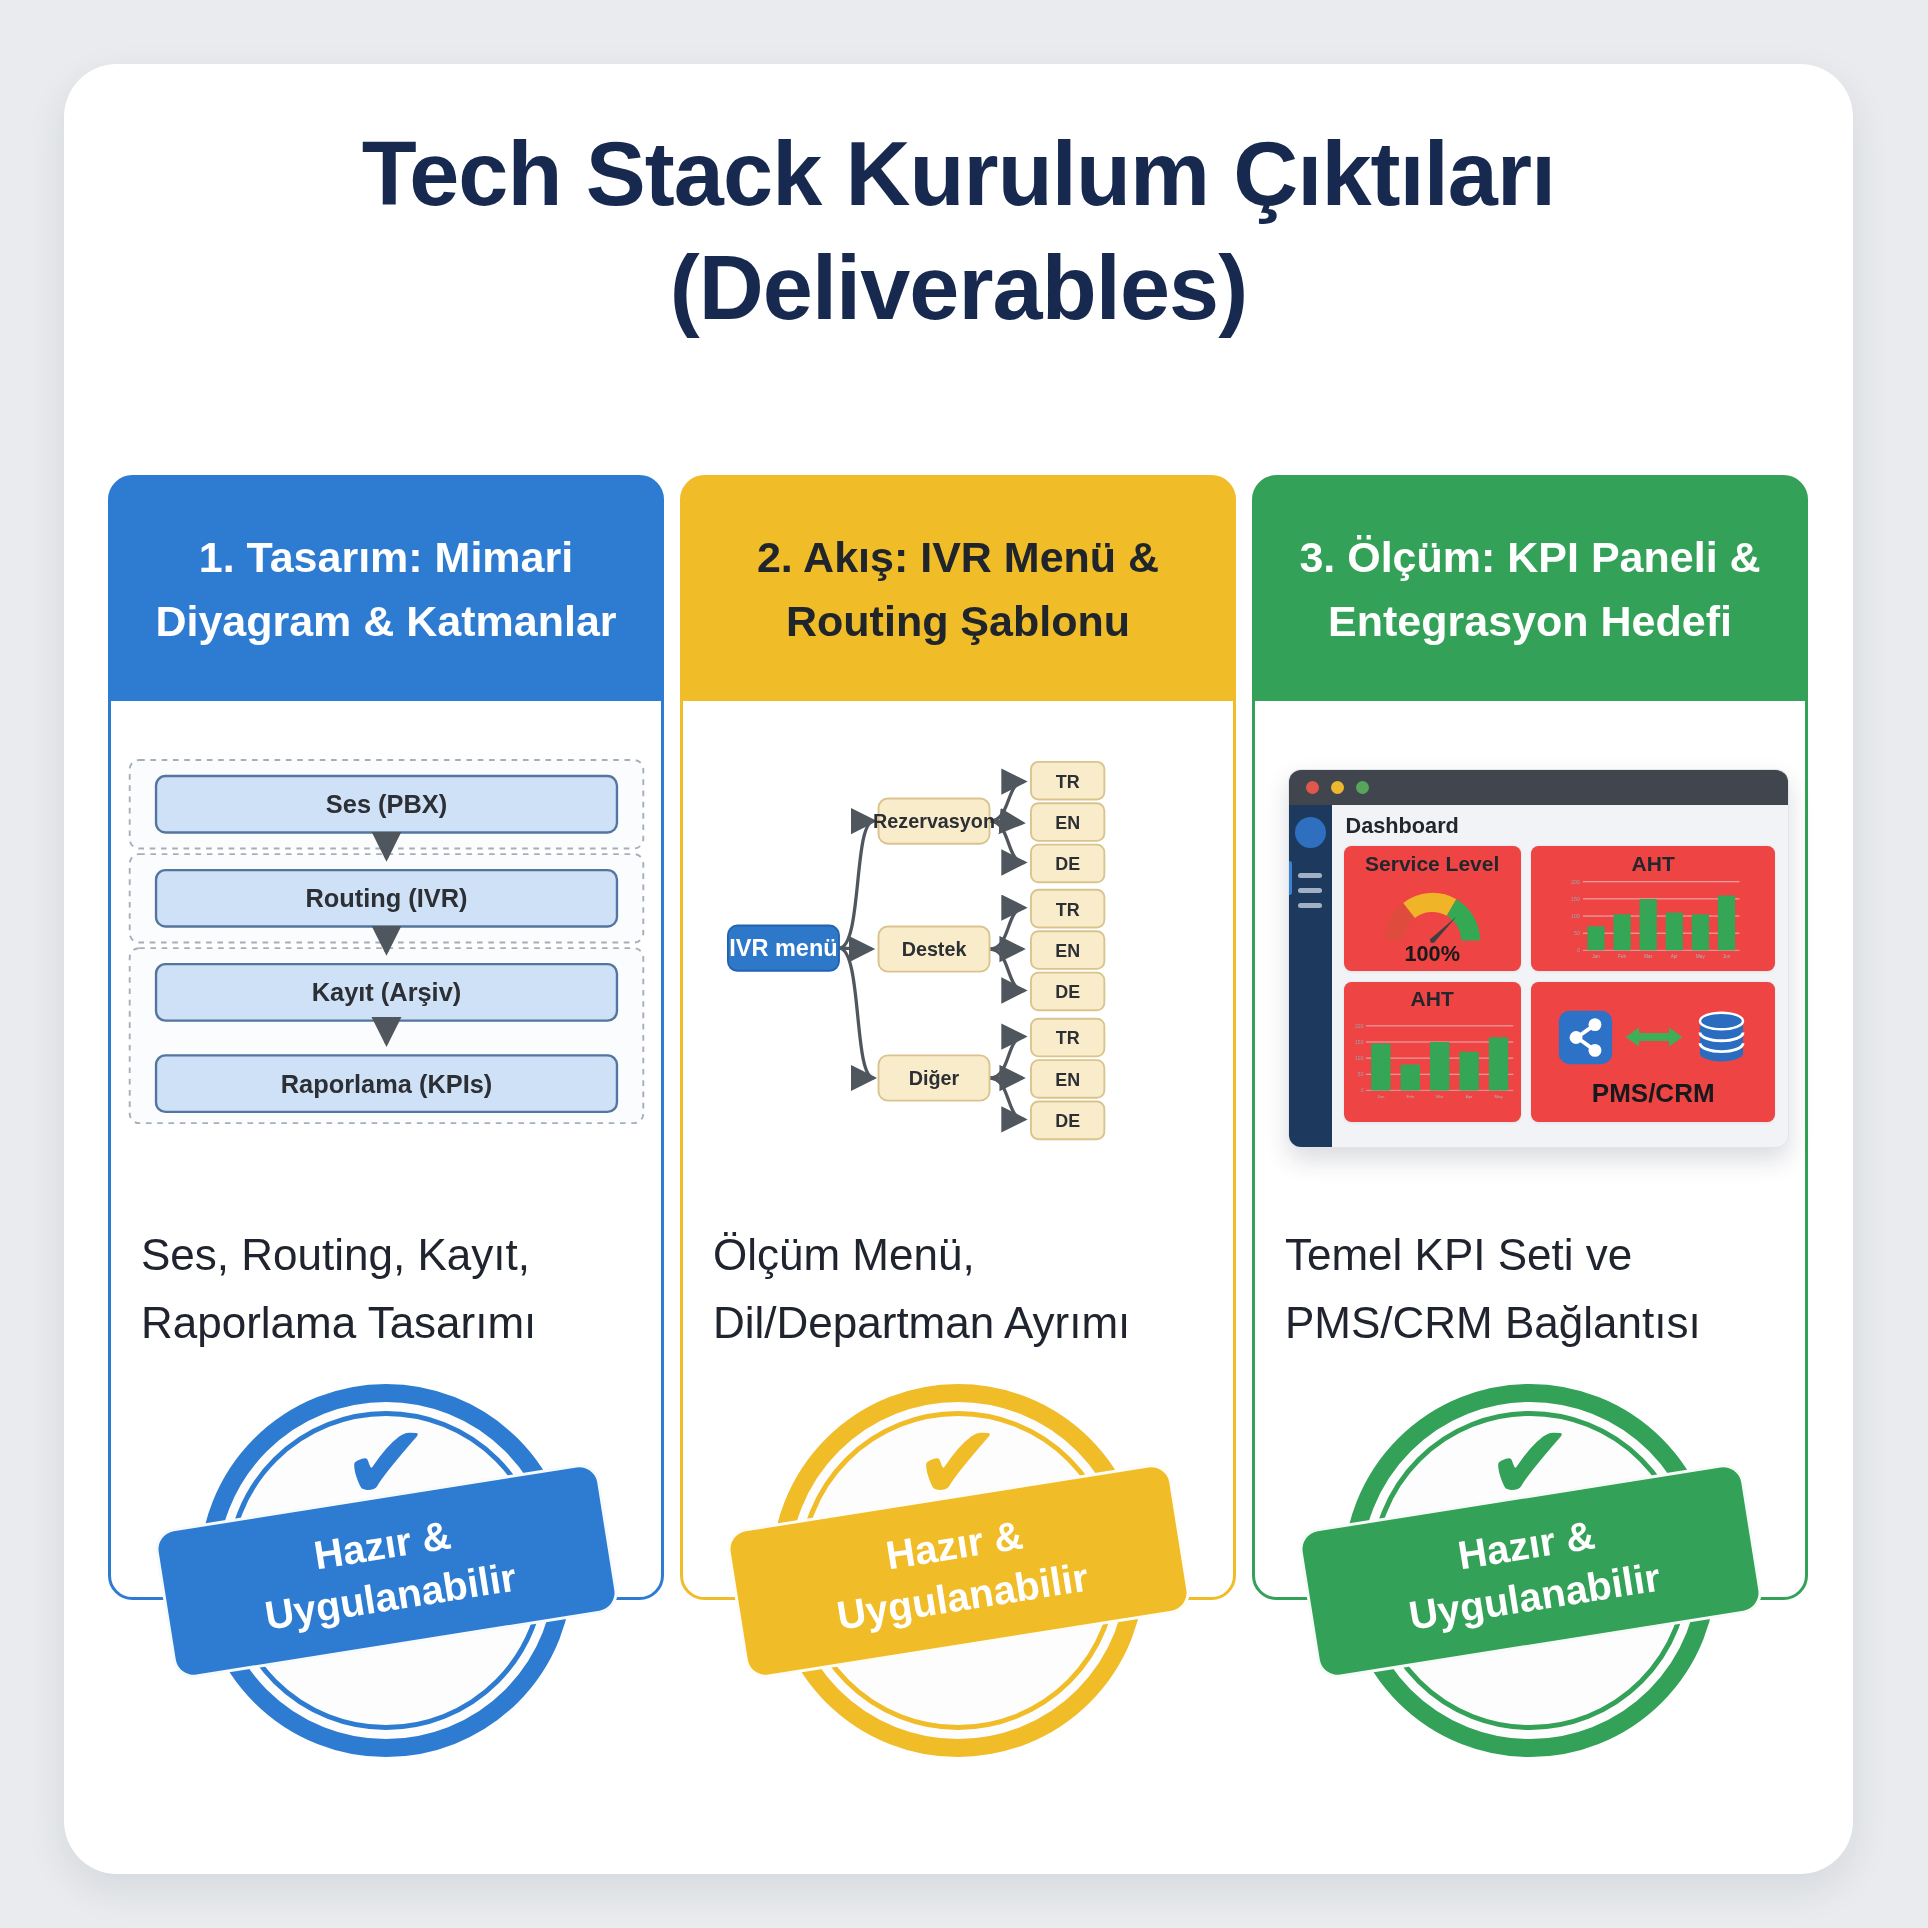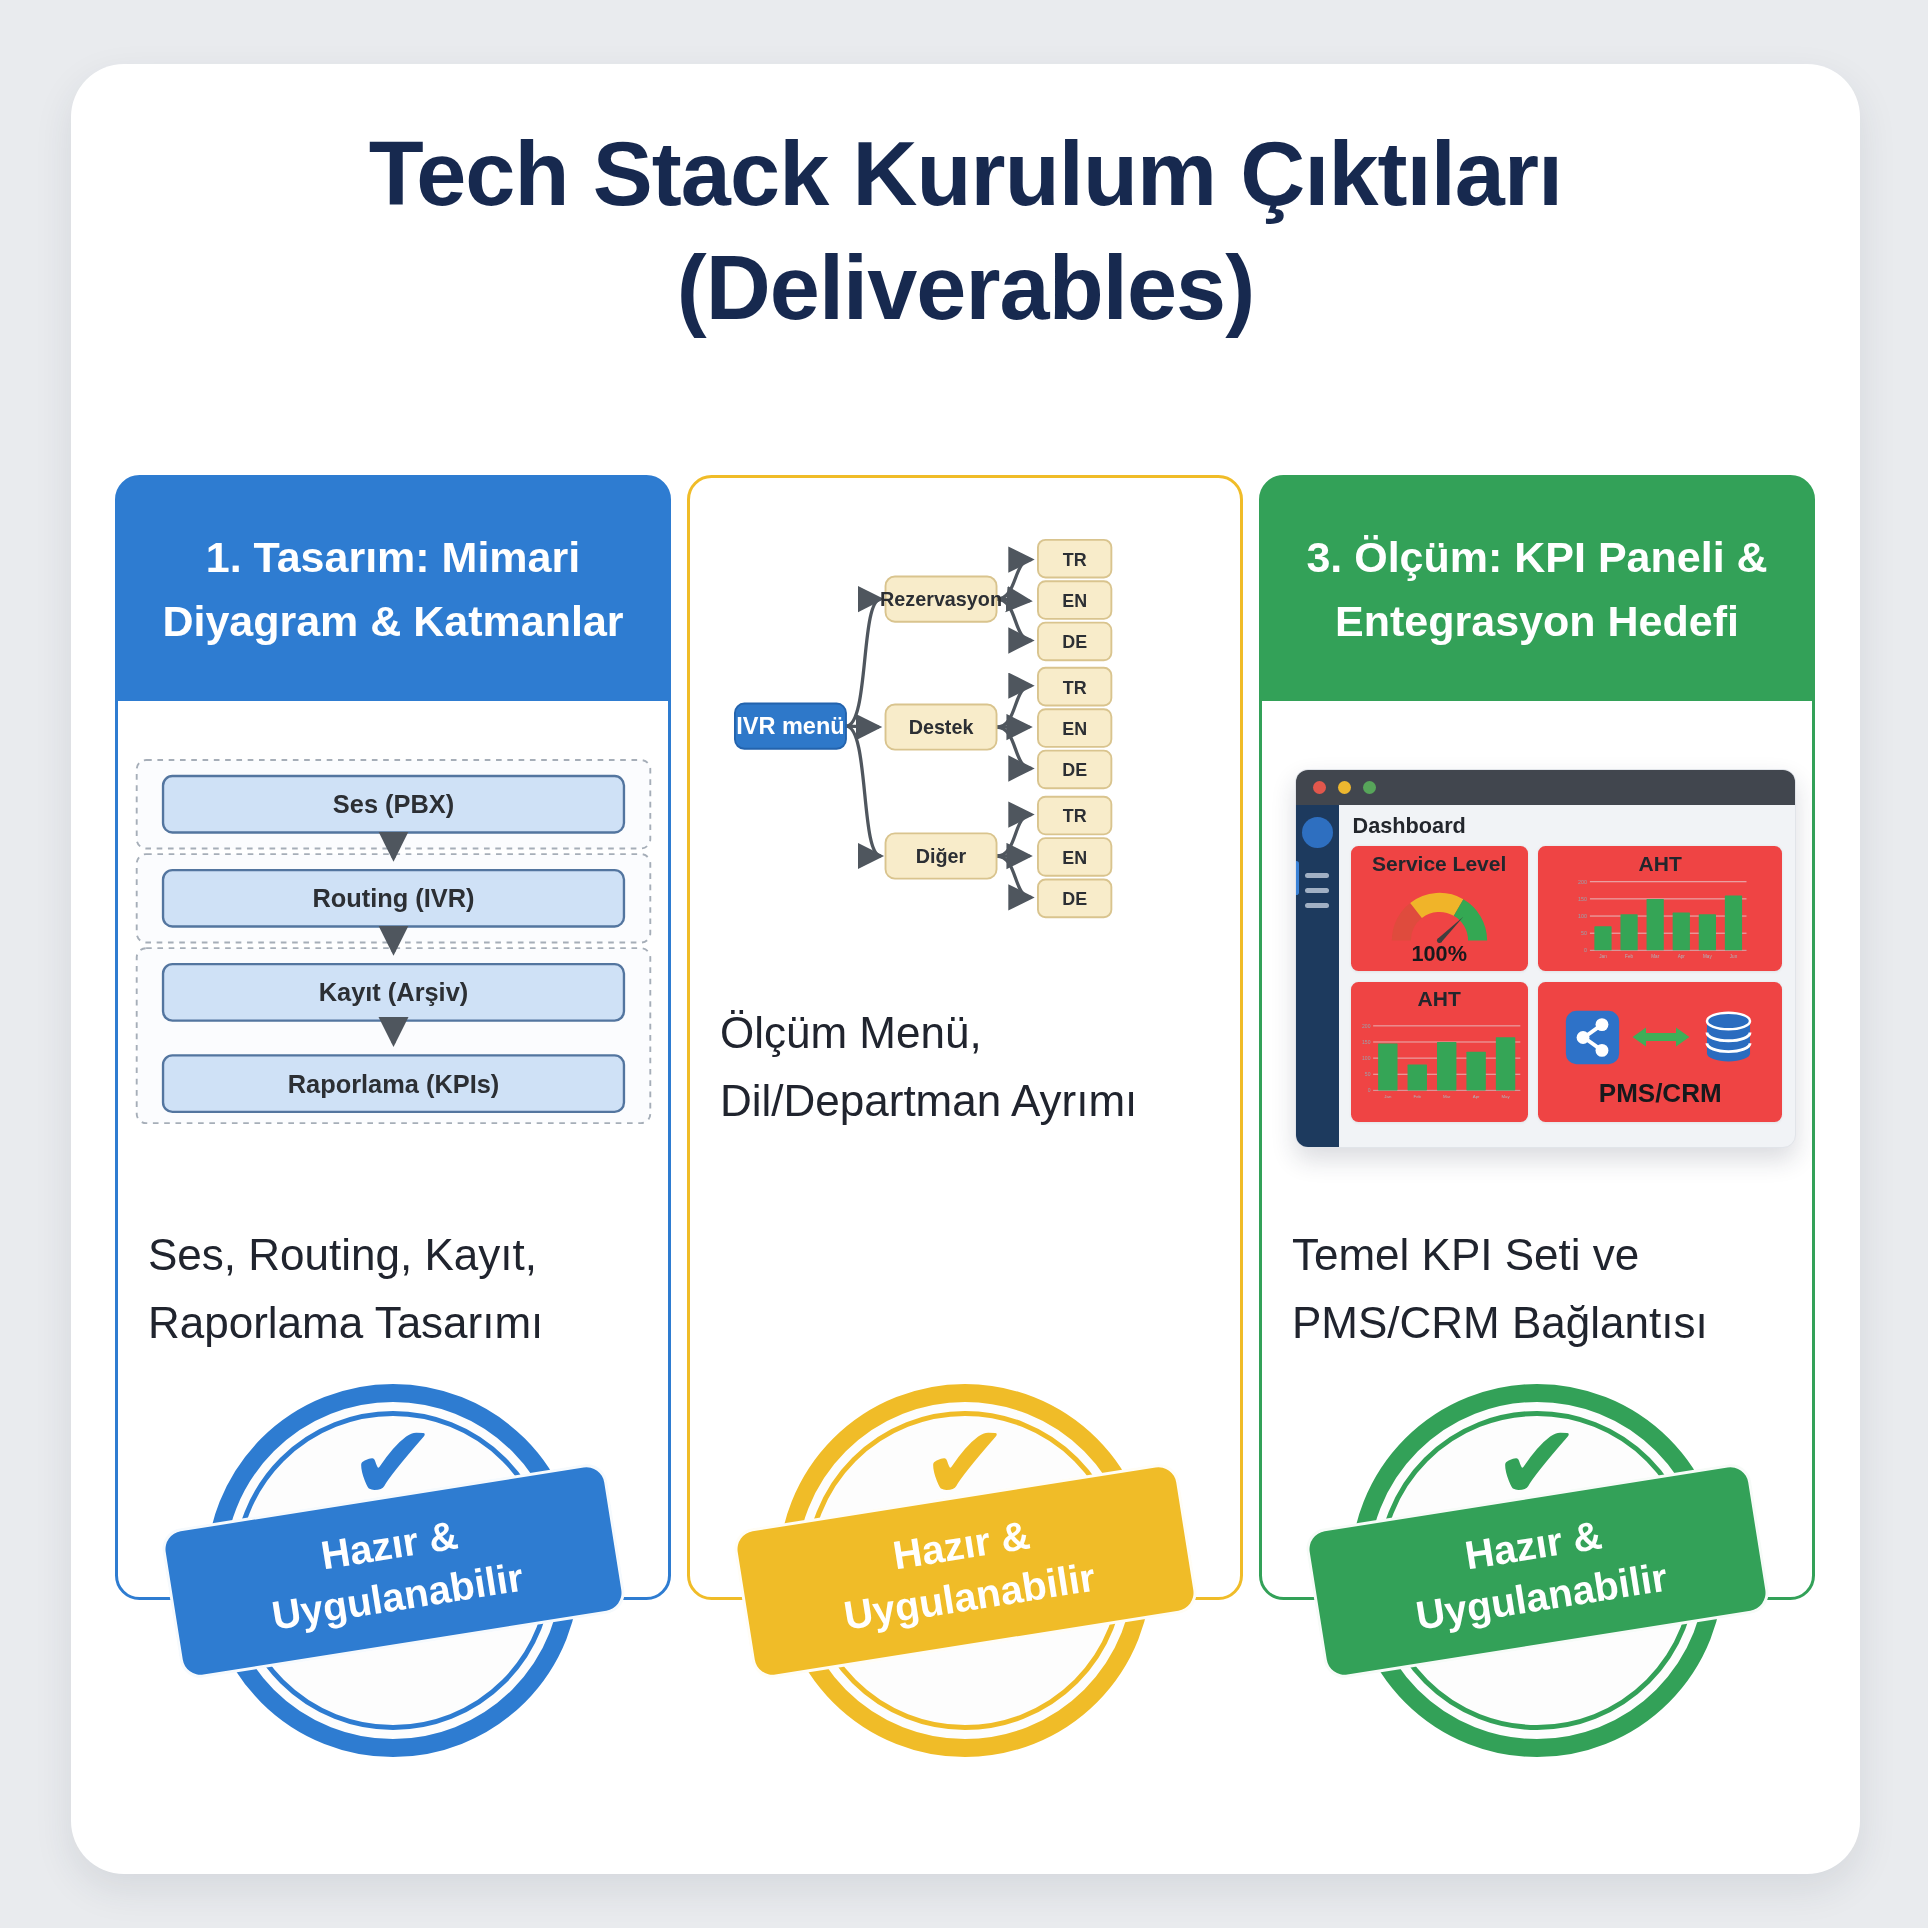--- a/index.html
+++ b/index.html
@@ -2,21 +2,21 @@
 <html style="font-size:15px"><head>
 <meta charset="utf-8">
 <style>
   html,body{margin:0;padding:0;overflow:hidden;}
   body{
     width:1928px;height:1928px;position:relative;
     background:#e9ebee;
     font-family:"Liberation Sans","DejaVu Sans",sans-serif;
   }
   .outer-card{
-    position:absolute;left:71px;top:64px;width:1789px;height:1810px;
+    position:absolute;left:64px;top:64px;width:1789px;height:1810px;
     background:#ffffff;border-radius:53px;
     box-shadow:0 15px 38px rgba(40,50,70,.10);
   }
   .main-title{
     margin:53px 38px 0;text-align:center;
     font-size:90px;font-weight:800;color:#17294f;
     line-height:1.27;letter-spacing:-0.9px;
   }
   .columns{
     position:absolute;left:26px;top:411px;width:1736px;
@@ -142,20 +142,21 @@
         <div class="badge-ring"></div>
         <div class="badge-check">✔</div>
         <div class="badge-banner">
           <div>Hazır &amp;</div>
           <div>Uygulanabilir</div>
         </div>
       </div>
     </div>
 
     <div class="column dark-header-text" id="col-1" style="--accent: #f0bc28;">
+      <div class="col-header">2. Akış: IVR Menü &amp; Routing Şablonu</div>
 
       <div class="diagram">
         <svg width="527" height="433" viewBox="0 0 560 460">
           <defs>
             <marker id="arr2" markerWidth="9" markerHeight="9" refX="7" refY="4" orient="auto">
               <path d="M0 0 L8 4 L0 8 Z" fill="#4f565e"></path>
             </marker>
           </defs>
 
           <path d="M153 219 C178 219 168 84 190 84" fill="none" stroke="#4f565e" stroke-width="3.5" marker-end="url(#arr2)"></path>

